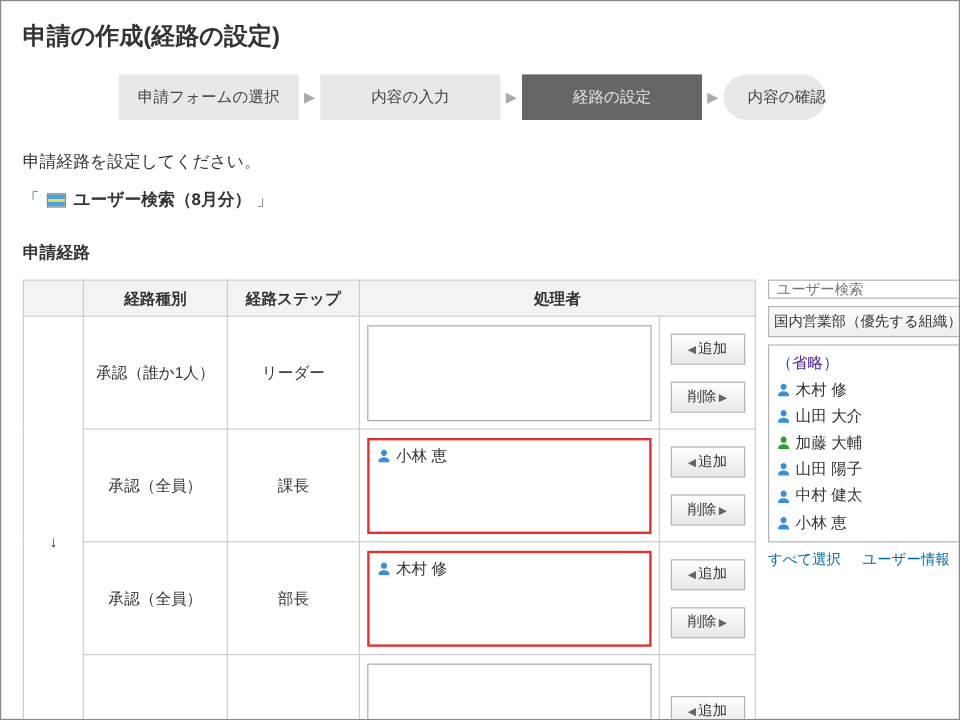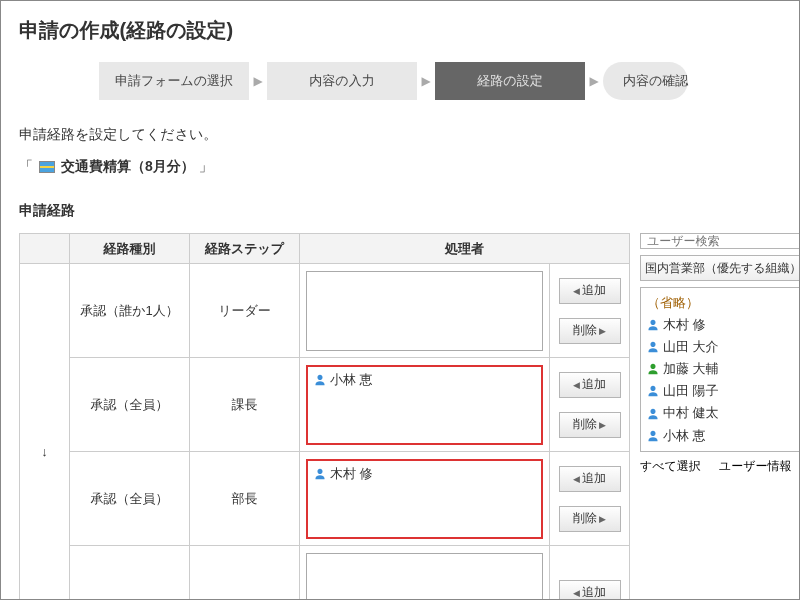--- a/index.html
+++ b/index.html
@@ -36,25 +36,25 @@
   .btn-col { padding: 6px 6px; }
   .mini-btn { display: flex; align-items: center; justify-content: center; gap: 2px; width: 62px; height: 26px; font-size: 12px; border: 1px solid #b5b5b5; background: linear-gradient(#fefefe,#e7e7e7); color: #333; margin: 0 auto 14px auto; cursor: pointer; }
   .mini-btn:last-child { margin-bottom: 0; }
   .tri { font-size: 9px; color: #666; }
   
   .side { width: 170px; flex-shrink: 0; padding-top: 0; }
   .side-row { margin-bottom: 6px; }
   .search-input { width: 160px; height: 16px; border: 1px solid #b5b5b5; padding: 0 6px; font-size: 12px; color: #999; }
   .org-select { width: 160px; height: 26px; border: 1px solid #b5b5b5; background: linear-gradient(#fefefe,#eee); font-size: 12px; padding: 0 4px; display:flex; align-items:center; overflow:hidden; white-space:nowrap; }
   .user-list { width: 160px; border: 1px solid #b5b5b5; padding: 4px 6px; font-size: 13px; line-height: 1.7; }
-  .user-list .note { color: #a16207; }
+  .user-list .note { color: #4c1d95; }
   .user-list .u { display: flex; align-items: center; gap: 4px; cursor: pointer; }
   .user-list .u.green svg path { fill: #2e9e2e; }
   .side-links { display: flex; gap: 18px; font-size: 12px; margin-top: 6px; }
-  .side-links a { color: #000000; text-decoration: none; cursor: pointer; }
+  .side-links a { color: #0369a1; text-decoration: none; cursor: pointer; }
 </style>
 </head>
 <body>
 
 <div class="page">
   <h1 class="page-title">申請の作成(経路の設定)</h1>
 
   <div class="stepper">
     <div class="step">申請フォームの選択</div>
     <div class="chev">▶</div>
@@ -63,21 +63,21 @@
     <div class="step active">経路の設定</div>
     <div class="chev">▶</div>
     <div class="step last">内容の確認</div>
   </div>
 
   <div class="instr">申請経路を設定してください。</div>
 
   <div class="form-name">
     <span>「</span>
     <span class="icon-ticket"></span>
-    <span class="title">交通費精算（8月分）</span>
+    <span class="title">ユーザー検索（8月分）</span>
     <span>」</span>
   </div>
 
   <div class="section-head">申請経路</div>
 
   <div class="main-flex">
     <table class="route">
       <colgroup>
         <col class="c-arrow">
           <col class="c-type">

